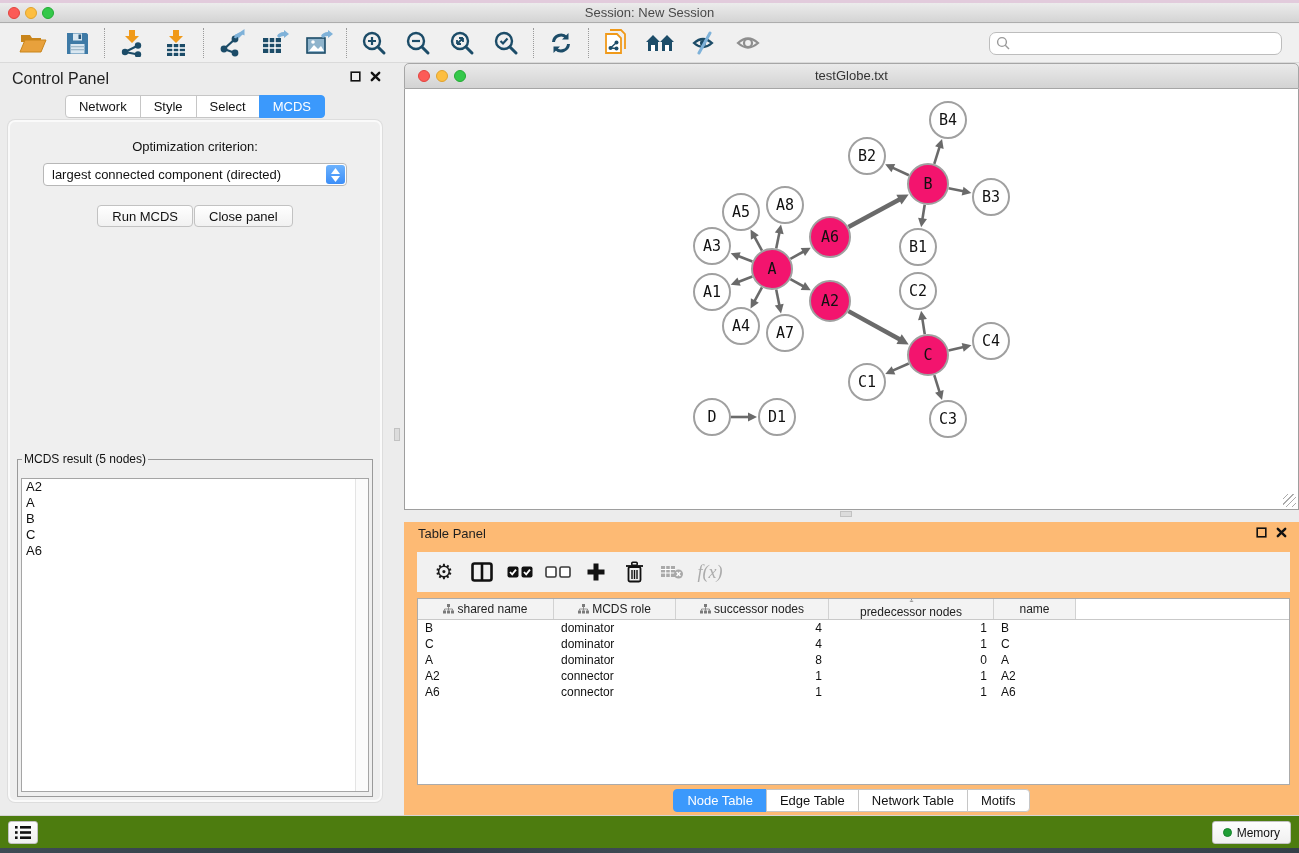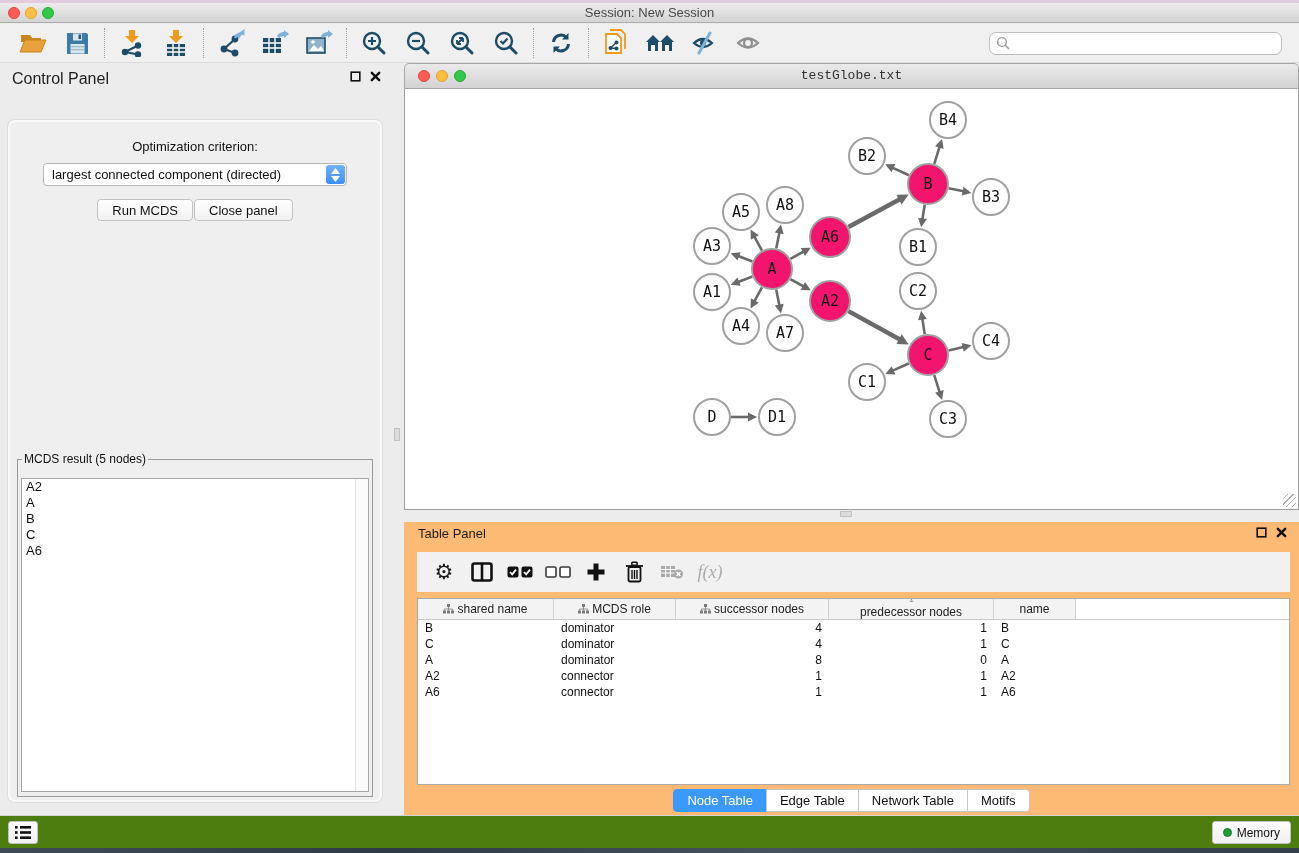--- a/index.html
+++ b/index.html
@@ -44,38 +44,38 @@
   .ctab.active { background:#3B99FC; border-color:#3B99FC; color:#FFF; }
   .cp-content { position:absolute; left:8px; right:8px; top:57px; bottom:13px; background:#EFEFEF;
                 border:2px solid #FAFAFA; border-radius:7px; box-shadow:0 0 0 1px #DDDDDD; }
   .opt-label { margin-top:17px; text-align:center; font-size:13px; color:#111; }
   .mac-select { margin:9px auto 0; width:304px; height:23px; background:#FFF; border:1px solid #B7B7B7;
                 border-radius:4px; display:flex; align-items:center; position:relative; padding-left:8px; }
   .mac-select .sel-text { font-size:13px; color:#111; }
   .sel-stepper { position:absolute; right:1px; top:1px; bottom:1px; width:19px; border-radius:3px;
                  background:linear-gradient(#6CB2FD,#3C8EF8); display:flex; flex-direction:column;
                  align-items:center; justify-content:center; gap:2px; }
-  .btn-row { display:flex; justify-content:center; gap:1px; margin-top:13px; }
+  .btn-row { display:flex; justify-content:center; gap:1px; margin-top:19px; }
   .mac-btn { font-size:13px; color:#111; background:linear-gradient(#FFFFFF,#F1F1F1);
              border:1px solid #C2C2C2; border-radius:4px; padding:2px 14px; height:22px; }
   .result-fieldset { position:absolute; left:7px; right:7px; top:330px; bottom:3px;
                      border:1px solid #9A9A9A; margin:0; padding:2px; }
   .result-fieldset legend { font-size:12px; color:#111; padding:0 2px; margin-left:2px; }
   .result-list { position:absolute; left:3px; right:3px; top:12px; bottom:4px; background:#FFF;
                  border:1px solid #A5A5A5; overflow:hidden; }
   .result-scroll { position:absolute; top:0; right:0; bottom:0; width:13px; background:#FBFBFB; border-left:1px solid #E4E4E4; }
   .result-item { font-size:13px; color:#111; padding:0 4px; line-height:16px; }
   
   .vsplit-handle { position:absolute; left:394px; top:428px; width:6px; height:13px; background:#DCDCDC; border:1px solid #C2C2C2; }
   .hsplit-handle { position:absolute; left:840px; top:511px; width:12px; height:6px; background:#DCDCDC; border:1px solid #C2C2C2; }
   
   .net-window { position:absolute; left:404px; top:63px; width:895px; height:447px; }
   .net-titlebar { position:absolute; top:0; left:0; right:0; height:26px;
                   background:linear-gradient(#EAEAEA,#D3D3D3); border:1px solid #A6A6A6;
-                  border-radius:5px 5px 0 0;font-family:Liberation Mono, monospace; }
+                  border-radius:5px 5px 0 0; }
   .net-title-text { text-align:center; font-size:13px; color:#333; line-height:24px; }
   .net-traffic { position:absolute; left:13px; top:6px; display:flex; gap:6px; }
   .net-canvas { position:absolute; top:26px; left:0; right:0; bottom:0; background:#FFF;
                 border:1px solid #9E9E9E; border-top:none; }
   .net-canvas svg { position:absolute; left:0; top:0; }
   .resize-grip { position:absolute; right:2px; bottom:2px; width:13px; height:13px;
       background:repeating-linear-gradient(135deg, transparent 0 3px, #ABABAB 3px 4px); }
   .graph-label { font-family:"DejaVu Sans Mono", monospace; font-size:15px; fill:#111; }
   
   .table-panel { position:absolute; left:404px; right:0; top:522px; bottom:38px; background:#fdba74; }
@@ -277,20 +277,26 @@
 <div class="control-panel">
   <div class="panel-title">Control Panel</div>
   <div class="panel-wctl">
     <svg width="11" height="11" viewBox="0 0 11 11">
       <rect x="1.2" y="1.2" width="8.6" height="8.6" fill="none" stroke="#111" stroke-width="1.6"></rect>
     </svg>
     <svg width="11" height="11" viewBox="0 0 11 11">
       <path d="M1.8 1.8 L9.2 9.2 M9.2 1.8 L1.8 9.2" stroke="#111" stroke-width="2.4" stroke-linecap="round"></path>
     </svg>
   </div>
+  <div class="ctab-row" id="control-tabs">
+      <div class="ctab">Network</div>
+      <div class="ctab">Style</div>
+      <div class="ctab">Select</div>
+      <div class="ctab active">MCDS</div>
+    </div>
   <div class="cp-content">
     <div class="opt-label">Optimization criterion:</div>
     <div class="mac-select">
       <span class="sel-text">largest connected component (directed)</span>
       <span class="sel-stepper">
         <svg width="9" height="6" viewBox="0 0 9 6">
             <path d="M4.5 0 L9 6 H0 Z" fill="#FFF"></path>
           </svg>
         <svg width="9" height="6" viewBox="0 0 9 6">
             <path d="M4.5 6 L0 0 H9 Z" fill="#FFF"></path>

